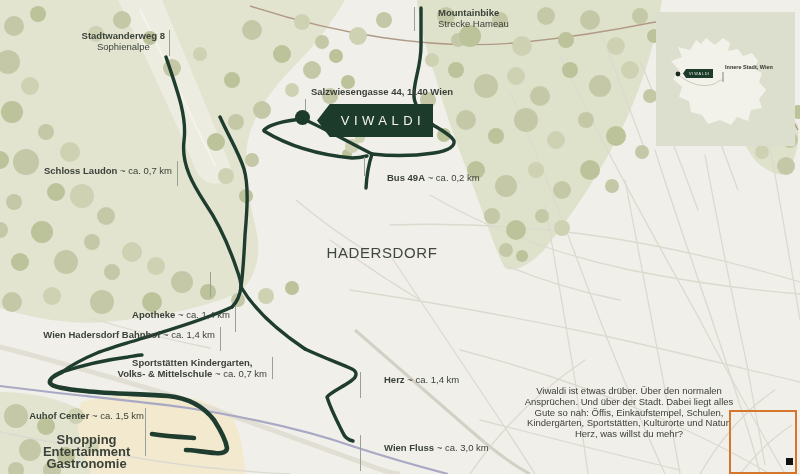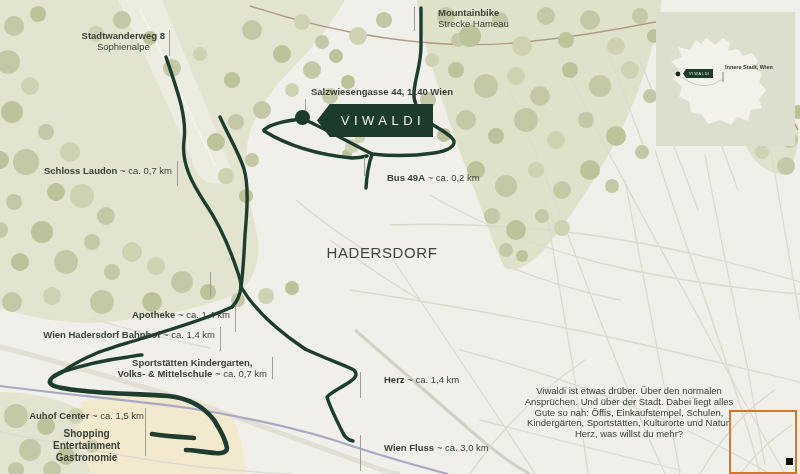--- a/index.html
+++ b/index.html
@@ -24,21 +24,21 @@
   .banner span{color:#f5f4ee;font-size:13px;letter-spacing:4.5px;padding-left:16px;}
   .dot{position:absolute;left:295px;top:110px;width:15px;height:15px;border-radius:50%;background:#1c3b2b;z-index:6;}
   .addr{position:absolute;left:311px;top:86px;font-size:9.5px;font-weight:bold;color:#3a4138;z-index:5;}
   .para{
     position:absolute;left:518px;top:386px;width:222px;text-align:center;
     font-size:9.5px;line-height:10.8px;color:#3b4039;z-index:5;
   }
   .inset{position:absolute;left:656px;top:12px;width:139px;height:134px;background:#dcdfce;z-index:7;}
   .inset-label{position:absolute;left:69px;top:52px;font-size:5.5px;font-weight:bold;color:#2e342d;white-space:nowrap;}
   .inset-tag-text{position:absolute;left:30px;top:57.5px;width:27px;height:9px;display:flex;align-items:center;justify-content:center;color:#eef0e8;font-size:3.8px;letter-spacing:.8px;}
-  .auhof-tags{margin-top:7px;font-size:10px;font-weight:bold;line-height:12px;color:#3a4138;}
+  .auhof-tags{margin-top:13px;font-size:13px;font-weight:bold;line-height:12px;color:#3a4138;}
   .annotation-box{position:absolute;left:729px;top:410px;width:68px;height:64px;border:2.5px solid #d4772c;box-sizing:border-box;z-index:9;background:transparent;}
   .annotation-handle{position:absolute;left:786px;top:458px;width:7px;height:7px;background:#111;z-index:10;}
 </style>
 </head>
 <body>
 
 <div id="stage">
 
   <svg id="map-art" width="800" height="474" viewBox="0 0 800 474">
     <rect x="0" y="0" width="800" height="474" fill="#f0efe9"></rect>

